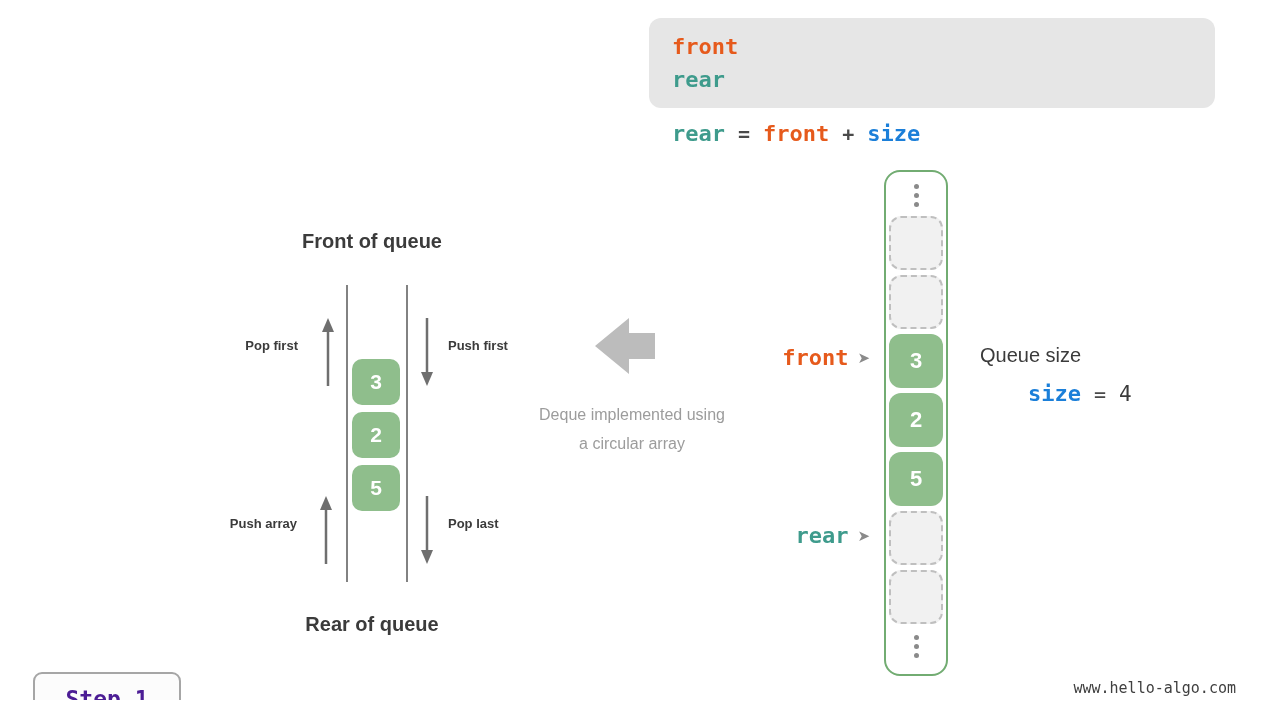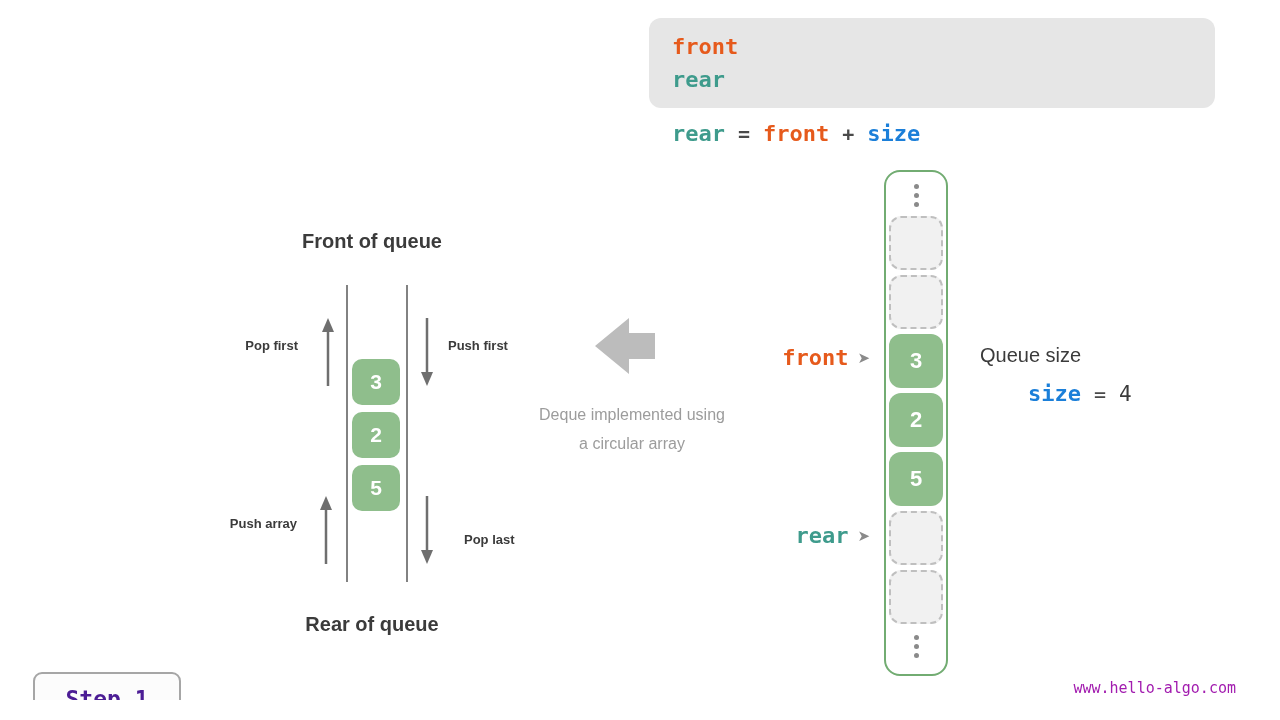--- a/index.html
+++ b/index.html
@@ -68,21 +68,21 @@
   
   .step-badge {
     position: absolute; left: 33px; top: 640px; width: 148px; height: 54px;
     border: 2px solid #a6a6a6; border-radius: 9px; background: #fcfcfc;
     display: flex; align-items: center; justify-content: center;
     font-family: "DejaVu Sans Mono", monospace; font-weight: bold; font-size: 23px; color: #4c1d95; margin-top: 32px;
   }
 
   
   .watermark { position: absolute; right: 44px; top: 679px;
-               font-family: "DejaVu Sans Mono", monospace; font-size: 15px; color: #a21caf; }
+               font-family: "DejaVu Sans Mono", monospace; font-size: 15px; color: #404040; }
 </style>
 </head>
 <body>
 
 <div class="canvas">
 
   <div class="info-box">
     <div class="info-line">
       <span class="kw kw-front">front</span>
     </div>
@@ -107,21 +107,21 @@
 
   <div class="queue-values">
       <div class="qcell">3</div>
       <div class="qcell">2</div>
       <div class="qcell">5</div>
     </div>
 
   <div class="lbl" style="right:982px; top:338px;">Pop first</div>
   <div class="lbl" style="left:448px; top:338px;">Push first</div>
   <div class="lbl" style="right:983px; top:516px;">Push array</div>
-  <div class="lbl" style="left:464px; top:516px;margin-top:16px;">Pop last</div>
+  <div class="lbl" style="left:448px; top:516px;">Pop last</div>
 
   <svg class="thin-arrow" style="left:320px; top:318px;" width="16" height="68">
     <line x1="8" y1="68" x2="8" y2="12" stroke="#6f6f6f" stroke-width="2.5"></line>
     <polygon points="8,0 2,14 14,14" fill="#6f6f6f"></polygon>
   </svg>
   <svg class="thin-arrow" style="left:419px; top:318px;" width="16" height="68">
     <line x1="8" y1="0" x2="8" y2="56" stroke="#6f6f6f" stroke-width="2.5"></line>
     <polygon points="8,68 2,54 14,54" fill="#6f6f6f"></polygon>
   </svg>
   <svg class="thin-arrow" style="left:318px; top:496px;" width="16" height="68">

